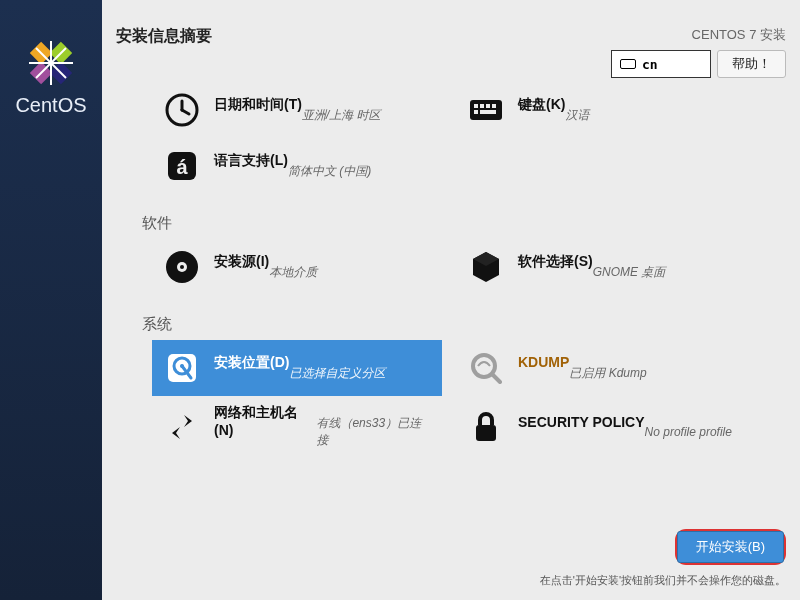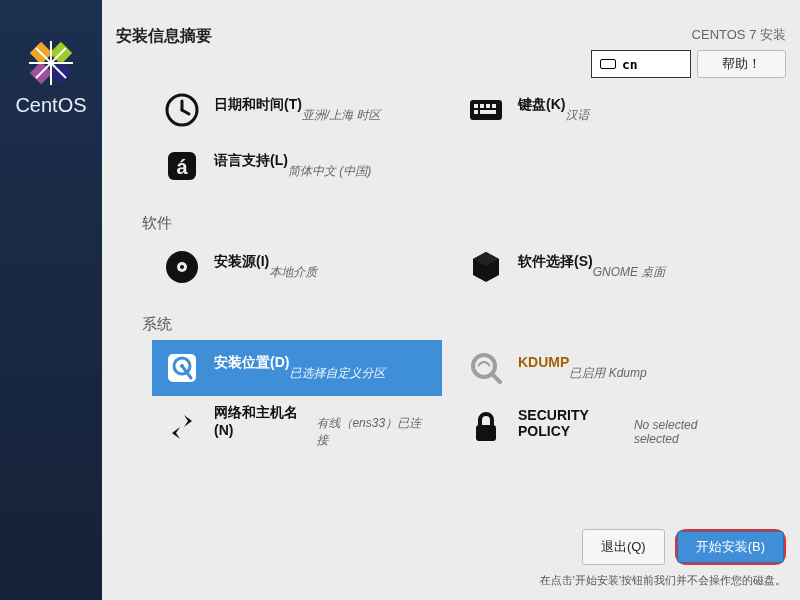--- a/index.html
+++ b/index.html
@@ -78,21 +78,21 @@
   width: 16px; height: 10px;
   border: 1.5px solid #000;
   border-radius: 2px;
   position: relative;
 }
 .help-btn {
   background: #f6f6f6;
   border: 1px solid #bbb;
   border-radius: 3px;
   font-size: 13px;
-  padding: 4px 24px;
+  padding: 4px 14px;
   color: #222;
 }
 .content {
   padding: 0 14px 0 0;
 }
 .section-header {
   font-size: 15px;
   color: #555;
   margin: 20px 0 6px 40px;
 }
@@ -343,30 +343,29 @@
       </div>
       <div class="spoke">
         <div class="icon-wrap">
           <svg width="40" height="40" viewBox="0 0 40 40">
               <rect x="10" y="18" width="20" height="16" rx="3" fill="#111"></rect>
               <path d="M14 18 v-5 a6 6 0 0 1 12 0 v5" fill="none" stroke="#111" stroke-width="4"></path>
             </svg>
         </div>
         <div class="texts">
           <span class="title">SECURITY POLICY</span>
-          <span class="subtitle">No selected selected</span>
+          <span class="subtitle">No profile profile</span>
         </div>
       </div>
     </div>
 
   </div>
 
   <div class="footer">
     <div class="footer-buttons">
-      <button class="btn btn-quit">退出(Q)</button>
       <span class="begin-highlight">
         <button class="btn btn-begin">开始安装(B)</button>
       </span>
     </div>
     <div class="hint">在点击'开始安装'按钮前我们并不会操作您的磁盘。</div>
   </div>
 
 </div>
 
 </body></html>

